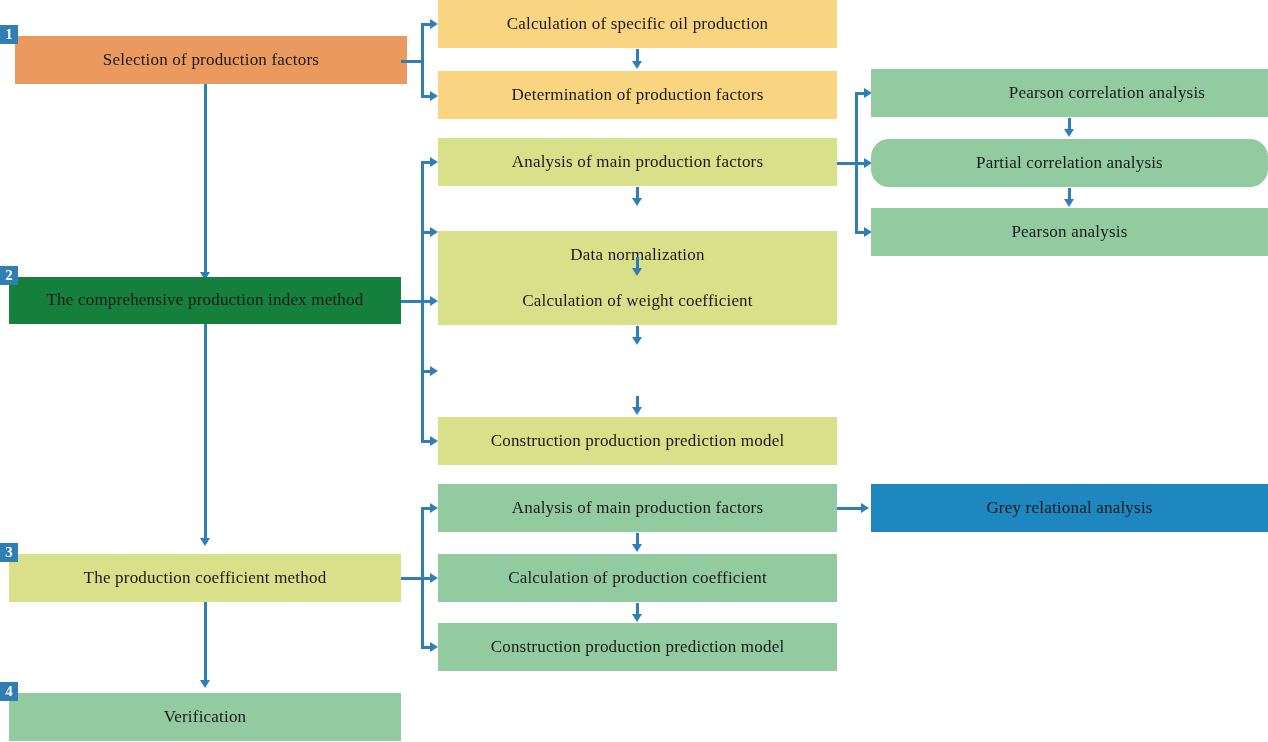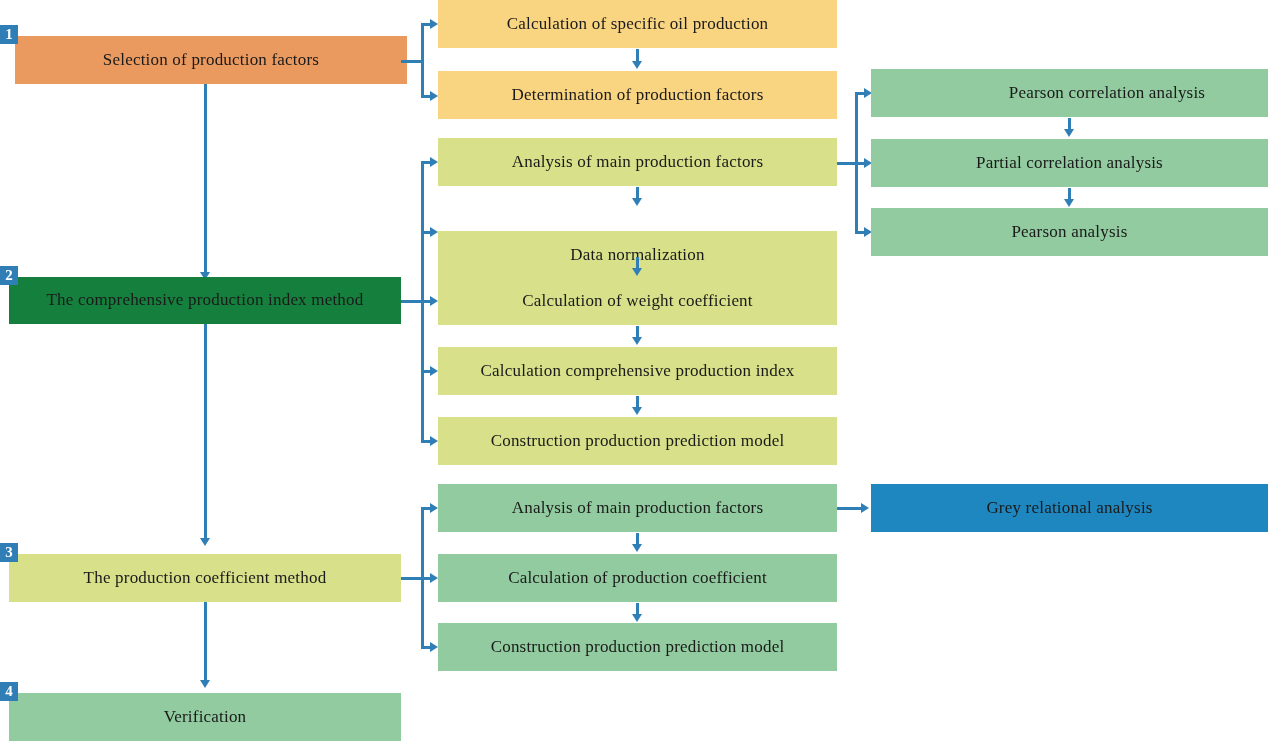--- a/index.html
+++ b/index.html
@@ -120,21 +120,20 @@
   <div class="ln hline" style="left:421px; top:300px; width:13px;"></div>
   <div class="arrow-right" style="left:430px; top:296px;"></div>
   <div class="ln hline" style="left:421px; top:370px; width:13px;"></div>
   <div class="arrow-right" style="left:430px; top:366px;"></div>
   <div class="ln hline" style="left:421px; top:440px; width:13px;"></div>
   <div class="arrow-right" style="left:430px; top:436px;"></div>
 
   <div class="box olive" style="left:438px; top:138px; width:399px; height:48px;">Analysis of main production factors</div>
   <div class="box olive" style="left:438px; top:208px; width:399px; height:48px;margin-top:23px;">Data normalization</div>
   <div class="box olive" style="left:438px; top:277px; width:399px; height:48px;">Calculation of weight coefficient</div>
-  <div class="box olive" style="left:438px; top:347px; width:399px; height:48px;">Calculation comprehensive production index</div>
   <div class="box olive" style="left:438px; top:417px; width:399px; height:48px;">Construction production prediction model</div>
 
   <div class="ln vline" style="left:636px; top:187px; height:13px;"></div>
   <div class="arrow-down" style="left:632px; top:198px;"></div>
   <div class="ln vline" style="left:636px; top:257px; height:13px;"></div>
   <div class="arrow-down" style="left:632px; top:268px;"></div>
   <div class="ln vline" style="left:636px; top:326px; height:13px;"></div>
   <div class="arrow-down" style="left:632px; top:337px;"></div>
   <div class="ln vline" style="left:636px; top:396px; height:13px;"></div>
   <div class="arrow-down" style="left:632px; top:407px;"></div>
@@ -143,21 +142,21 @@
   <div class="ln vline" style="left:855px; top:93px; height:140px;"></div>
 
   <div class="ln hline" style="left:855px; top:92px; width:13px;"></div>
   <div class="arrow-right" style="left:864px; top:88px;"></div>
   <div class="ln hline" style="left:855px; top:162px; width:13px;"></div>
   <div class="arrow-right" style="left:864px; top:158px;"></div>
   <div class="ln hline" style="left:855px; top:231px; width:13px;"></div>
   <div class="arrow-right" style="left:864px; top:227px;"></div>
 
   <div class="box green" style="left:871px; top:69px; width:472px; height:48px;">Pearson correlation analysis</div>
-  <div class="box green" style="left:871px; top:139px; width:397px; height:48px;">Partial correlation analysis</div>
+  <div class="box green" style="left:871px; top:139px; width:397px; height:48px;border-radius:18px;">Partial correlation analysis</div>
   <div class="box green" style="left:871px; top:208px; width:397px; height:48px;">Pearson analysis</div>
 
   <div class="ln vline" style="left:1068px; top:118px; height:13px;"></div>
   <div class="arrow-down" style="left:1064px; top:129px;"></div>
   <div class="ln vline" style="left:1068px; top:188px; height:13px;"></div>
   <div class="arrow-down" style="left:1064px; top:199px;"></div>
 
   <div class="badge" style="left:0px; top:543px;">3</div>
   <div class="box olive" style="left:9px; top:554px; width:392px; height:48px;">The production coefficient method</div>
 

